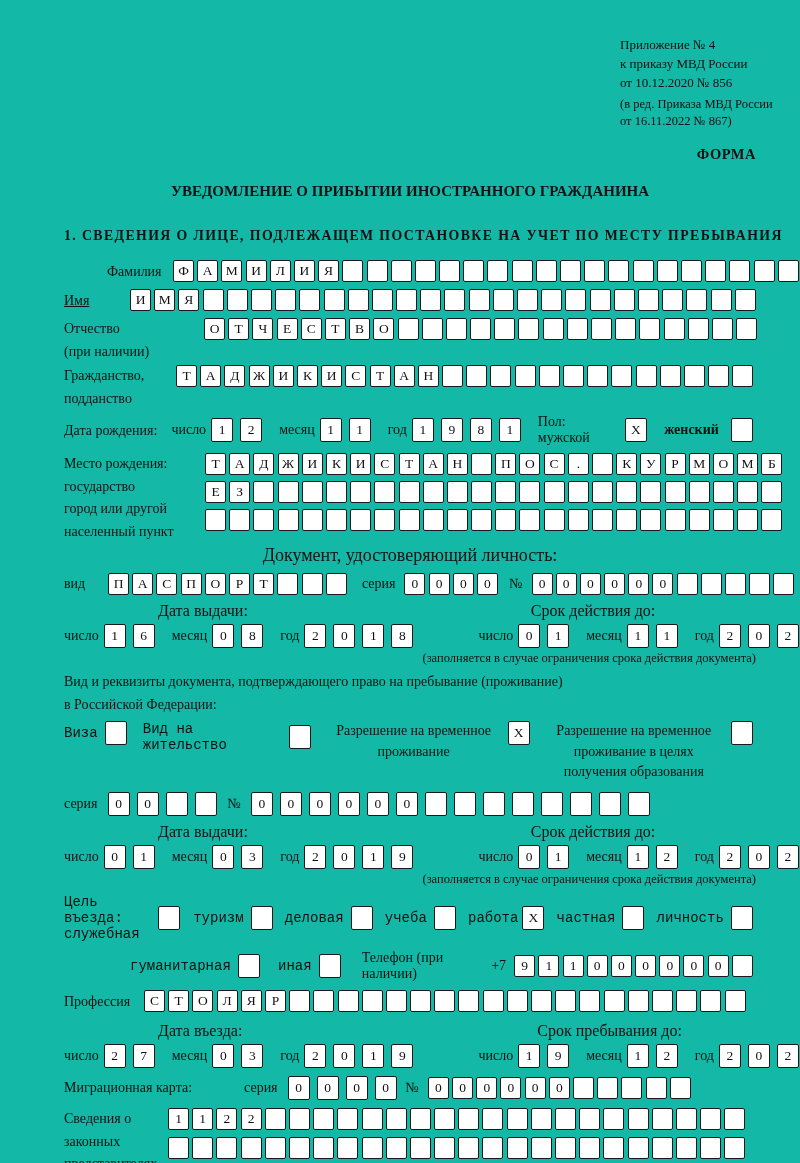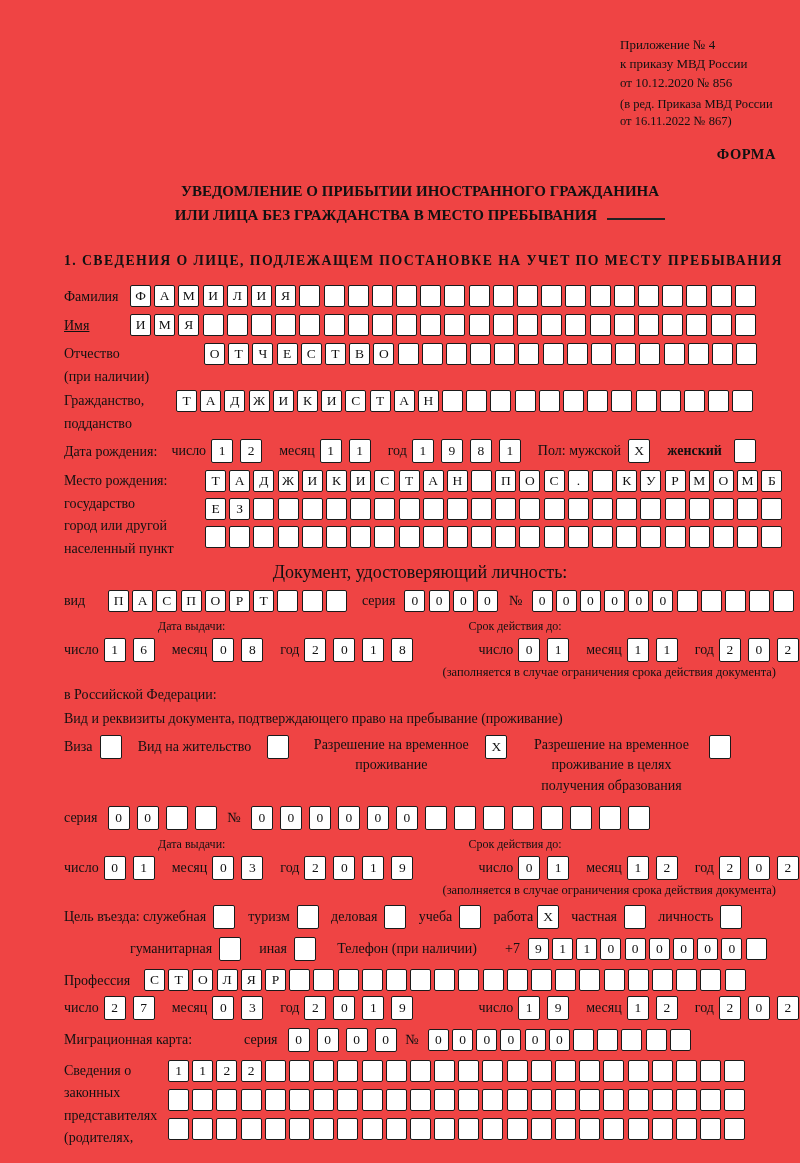--- a/index.html
+++ b/index.html
@@ -1,20 +1,20 @@
 <!DOCTYPE html>
 <html><head>
 <meta charset="utf-8">
 <style>
   html,body{margin:0;padding:0;background:#fff;}
   .page{
     width:800px;height:1163px;box-sizing:border-box;position:relative;
-    background:#ef4444;color:#111;
+    background:#14b8a6;color:#111;
     font-family:"Liberation Serif","DejaVu Serif",serif;
-    padding:36px 24px 0 64px;overflow:hidden;
+    padding:36px 44px 0 64px;overflow:hidden;
   }
   
   .appendix{margin-left:556px;width:190px;font-size:13px;line-height:1.45;}
   .appendix .amend{font-size:12.5px;margin-top:3px;line-height:1.4;}
   .forma{text-align:right;font-weight:bold;font-size:14.5px;margin-top:15px;letter-spacing:.5px;}
   
   .title{text-align:center;font-weight:bold;font-size:15px;margin-top:16px;line-height:1.65;}
   .blank-line{display:inline-block;width:58px;border-bottom:2px solid #222;height:13px;margin-left:10px;}
   .sec-heading{font-weight:bold;font-size:13.8px;margin-top:25px;letter-spacing:1.4px;white-space:nowrap;}
   
@@ -27,24 +27,24 @@
     margin-right:3.2px;font-size:13.5px;background:#fff;
   }
   .spread .cbox{width:20px;height:22px;margin-right:7px;}
   .one .cbox{width:20px;height:22px;}
   .lbl-col{flex:none;line-height:22.5px;}
   .box-col .boxes{display:flex;margin-bottom:6px;}
   .dg{display:inline-flex;align-items:center;}
   .dg .dlbl{margin-right:5px;}
   .dg .boxes{margin-right:10px;}
   .center-bold{text-align:center;font-weight:normal;font-size:18px;margin-top:8px;}
-  .headings-row{display:flex;font-size:12px;margin-top:7px;}
+  .headings-row{display:flex;font-size:16px;margin-top:7px;gap:40px;}
   .note{font-size:12.5px;text-align:right;margin-top:3px;}
   .opt{display:inline-flex;align-items:center;margin-right:13px;}
-  .opt .olbl{margin-right:7px;}
+  .opt .olbl{margin-right:7px;font-family:Liberation Mono, monospace;}
   .optwrap{display:inline-flex;align-items:flex-start;margin-right:12px;}
   .optwrap .olbl{text-align:center;line-height:1.45;margin-right:8px;}
   .w170{width:172px;}
   .w185{width:178px;}
 </style>
 </head>
 <body>
 
 <div class="page">
 
@@ -55,29 +55,26 @@
     <div class="amend">
       <div>(в ред. Приказа МВД России</div>
       <div>от 16.11.2022 № 867)</div>
     </div>
   </div>
 
   <div class="forma">ФОРМА</div>
 
   <div class="title">
     <div>УВЕДОМЛЕНИЕ О ПРИБЫТИИ ИНОСТРАННОГО ГРАЖДАНИНА</div>
-    <div>
-      <span>ИЛИ ЛИЦА БЕЗ ГРАЖДАНСТВА В МЕСТО ПРЕБЫВАНИЯ</span><span class="blank-line"></span>
-    </div>
   </div>
 
   <div class="sec-heading">1. СВЕДЕНИЯ О ЛИЦЕ, ПОДЛЕЖАЩЕМ ПОСТАНОВКЕ НА УЧЕТ ПО МЕСТУ ПРЕБЫВАНИЯ</div>
 
   <div class="row" style="margin-top:16px;">
-    <span class="lbl" style="width:66px;">Фамилия</span>
+    <span class="lbl" style="width:66px;margin-left:43px;">Фамилия</span>
     <span class="boxes">
         <span class="cbox">Ф</span>
         <span class="cbox">А</span>
         <span class="cbox">М</span>
         <span class="cbox">И</span>
         <span class="cbox">Л</span>
         <span class="cbox">И</span>
         <span class="cbox">Я</span>
         <span class="cbox"></span>
         <span class="cbox"></span>
@@ -397,22 +394,22 @@
       <span class="boxes">
           <span class="cbox">2</span>
           <span class="cbox">0</span>
           <span class="cbox">2</span>
         </span>
     </span>
   </div>
 
   <div class="note">(заполняется в случае ограничения срока действия документа)</div>
 
+  <div style="font-size:14px;margin-top:8px;">Вид и реквизиты документа, подтверждающего право на пребывание (проживание)</div>
   <div style="font-size:14px;margin-top:7px;">в Российской Федерации:</div>
-  <div style="font-size:14px;margin-top:8px;">Вид и реквизиты документа, подтверждающего право на пребывание (проживание)</div>
 
   <div class="row" style="margin-top:8px;">
     <span class="opt">
       <span class="olbl">Виза</span>
       <span class="boxes one">
           <span class="cbox"></span>
         </span>
     </span>
     <span class="opt">
       <span class="olbl" style="margin-right:16px;">Вид на жительство</span>
@@ -606,20 +603,24 @@
         <span class="cbox"></span>
         <span class="cbox"></span>
         <span class="cbox"></span>
         <span class="cbox"></span>
         <span class="cbox"></span>
         <span class="cbox"></span>
         <span class="cbox"></span>
       </span>
   </div>
 
+  <div class="headings-row" style="margin-top:9px;">
+    <span style="margin-left:94px;">Дата въезда:</span>
+    <span style="margin-left:255px;">Срок пребывания до:</span>
+  </div>
 
   <div class="row" style="align-items:center;margin-top:4px;">
     <span class="dg spread">
       <span class="dlbl">число</span>
       <span class="boxes">
           <span class="cbox">2</span>
           <span class="cbox">7</span>
         </span>
       <span class="dlbl">месяц</span>
       <span class="boxes">

